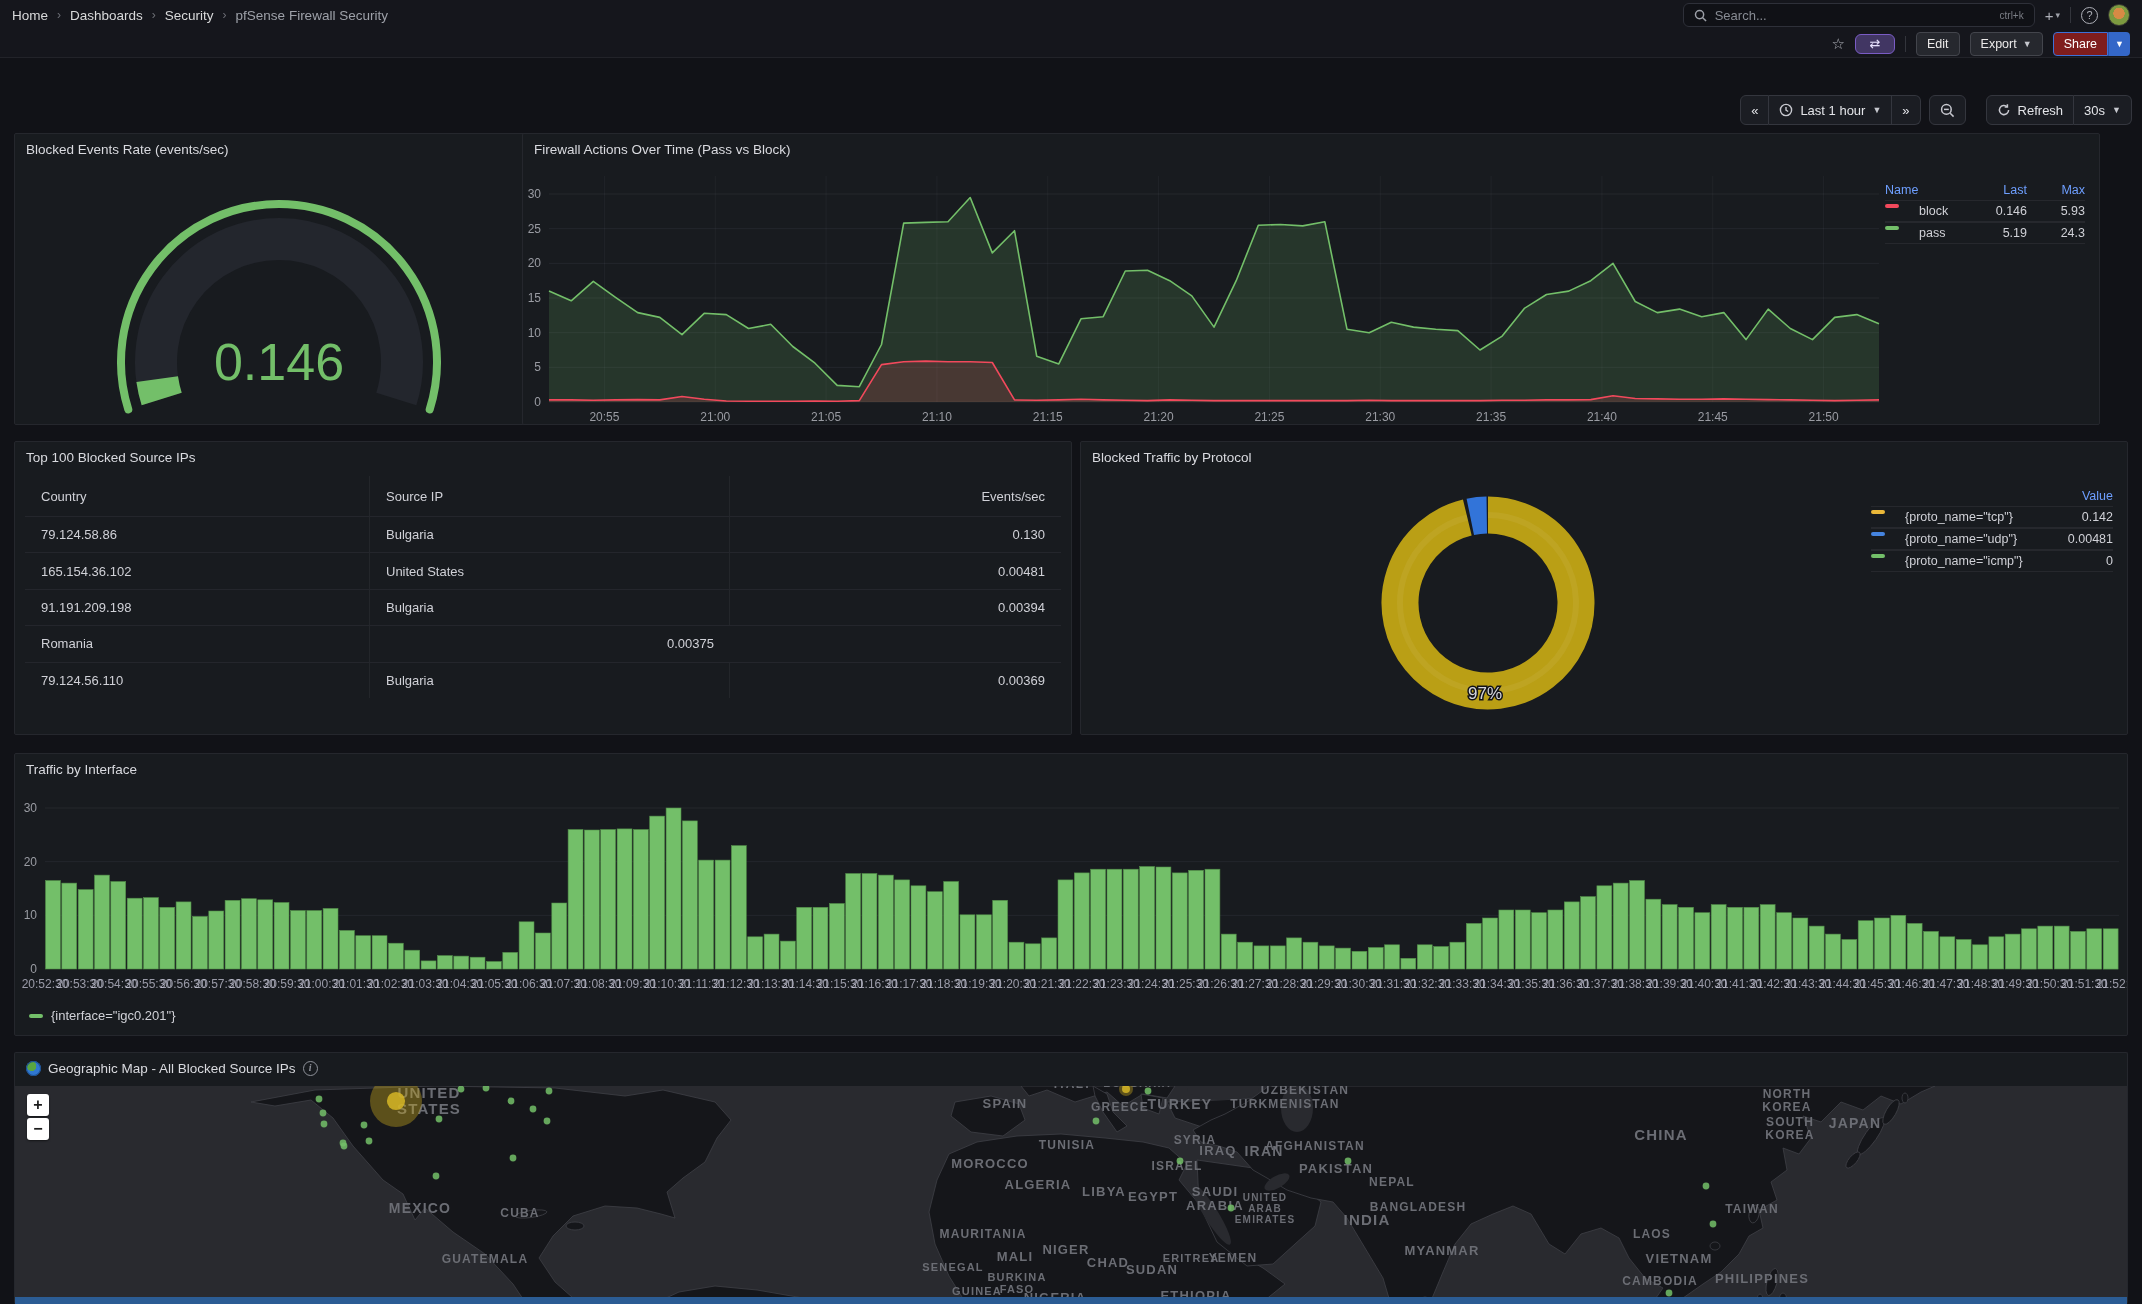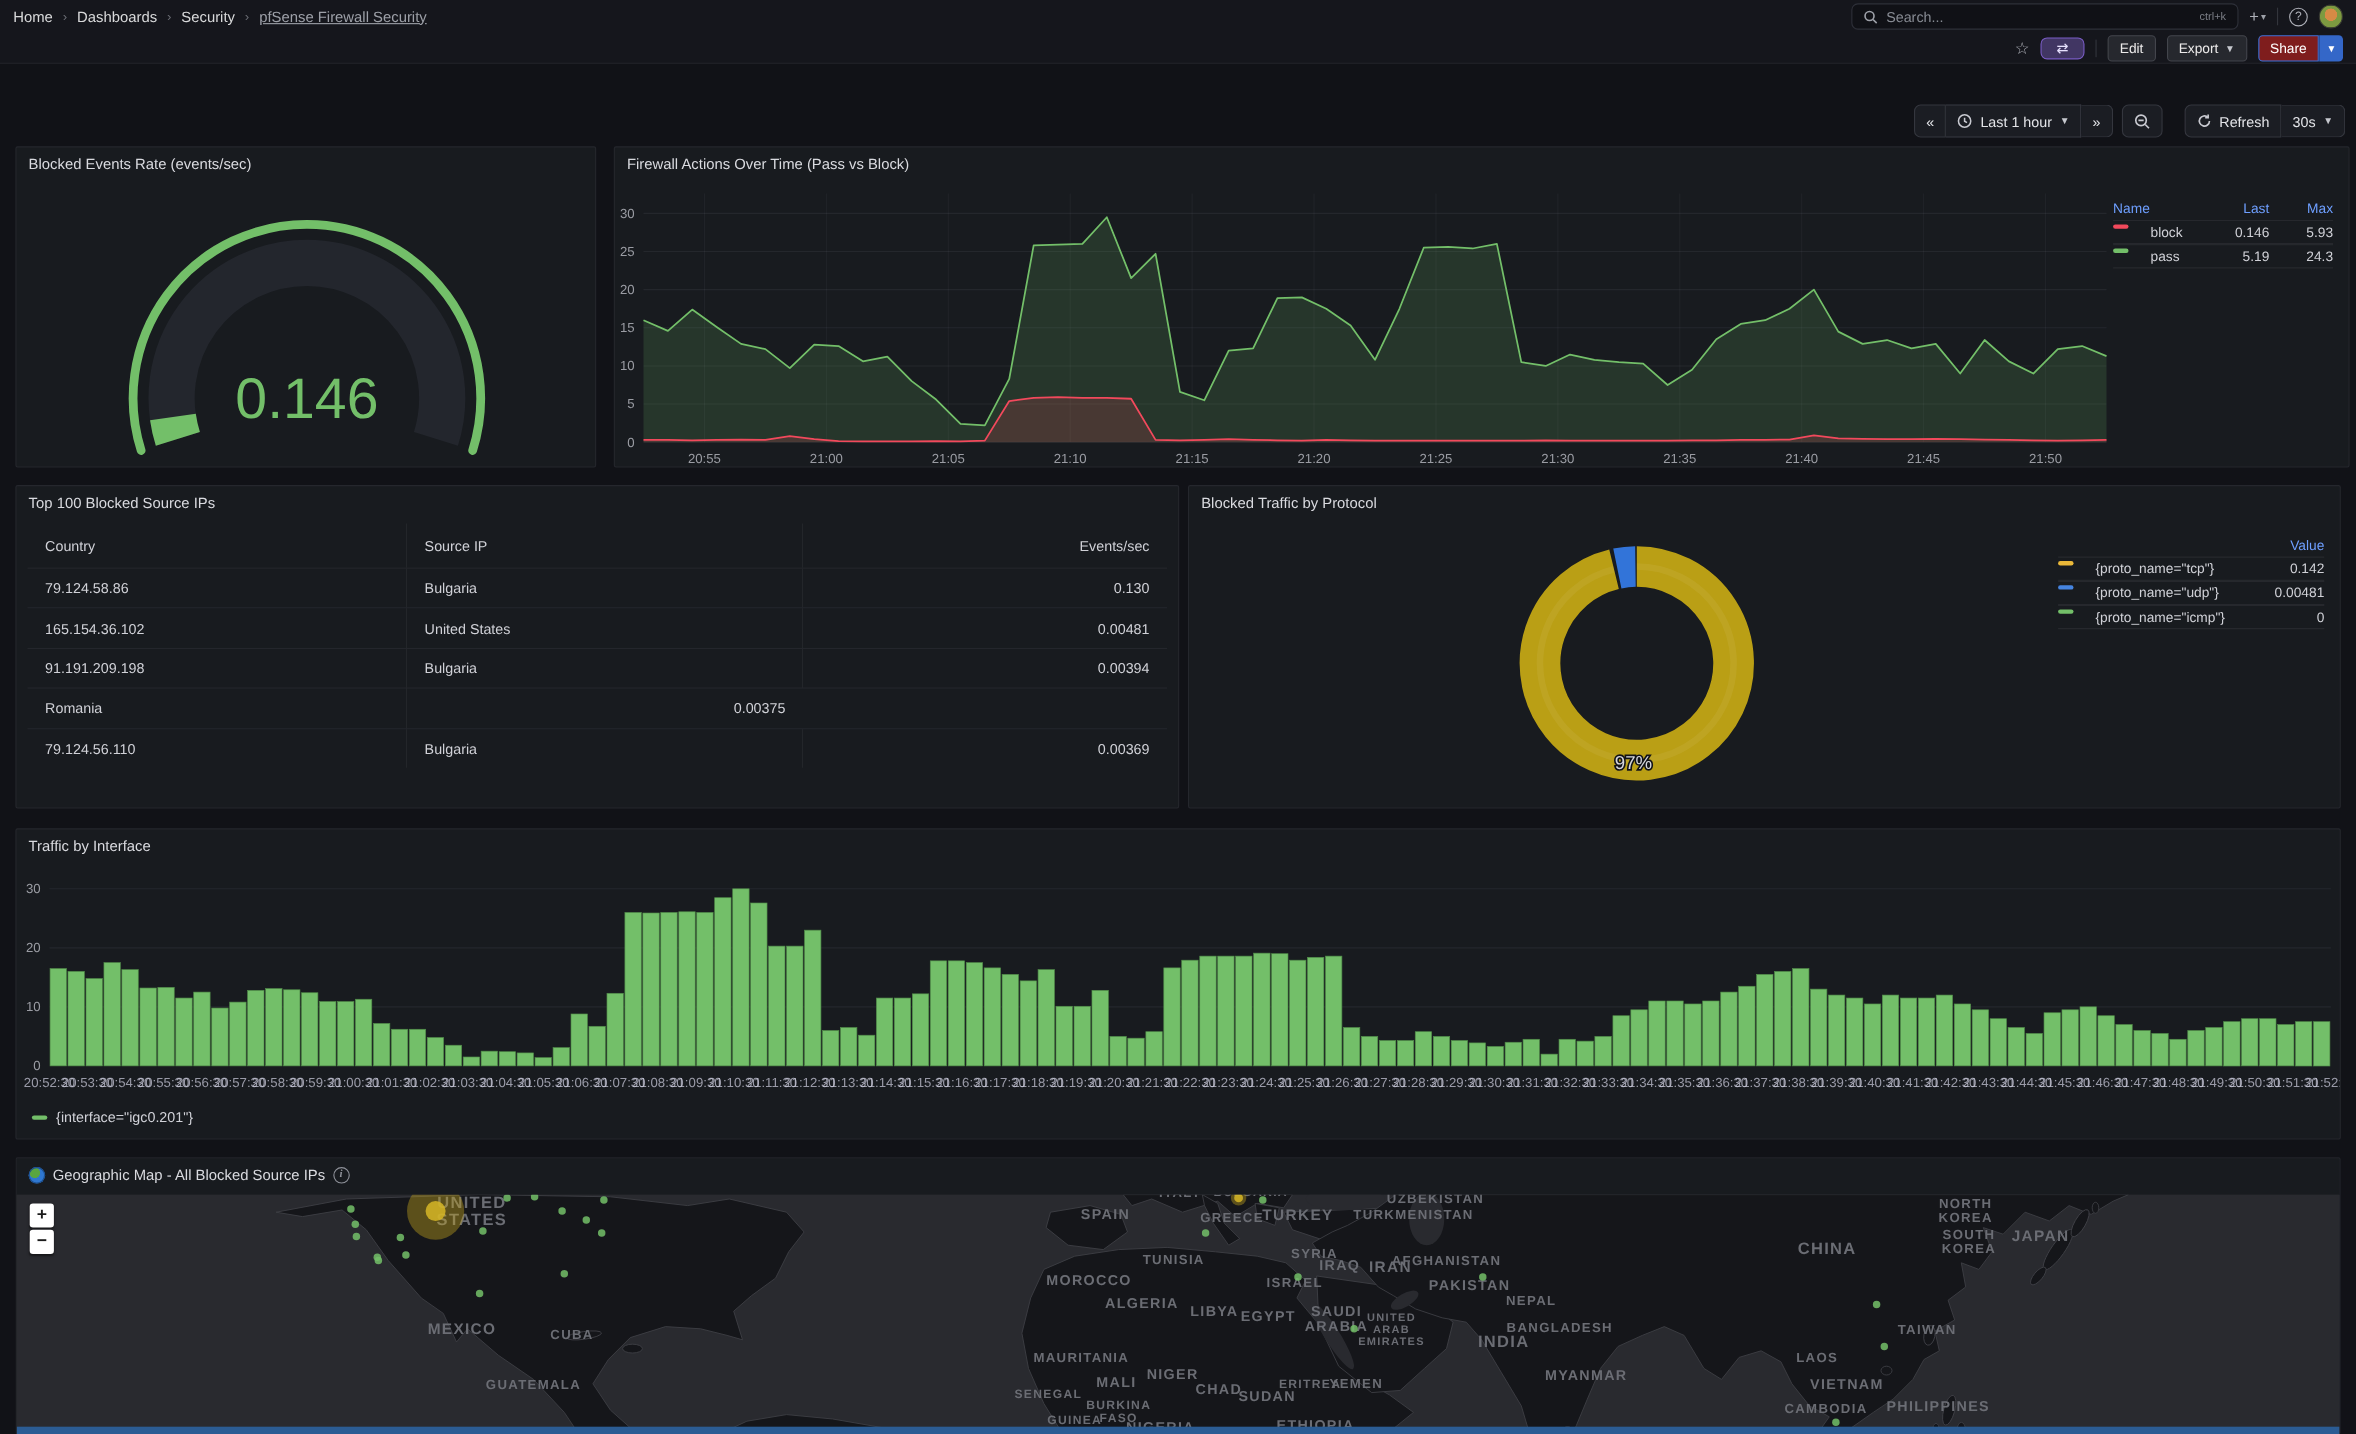--- a/index.html
+++ b/index.html
@@ -4,21 +4,21 @@
 <style>
   * { margin:0; padding:0; box-sizing:border-box; }
   html,body { background:#0e0f13; }
   body { font-family:"Liberation Sans","DejaVu Sans",sans-serif; color:#d8d9da; }
   .page { position:relative; width:2142px; height:1304px; background:#111217; overflow:hidden; }
 
   
   .topnav { height:30px; background:#15161c; display:flex; align-items:center; justify-content:space-between; padding:0 12px; }
   .crumbs { display:flex; align-items:center; gap:9px; font-size:13.5px; }
   .crumbs .item { color:#d8d9da; cursor:pointer; }
-  .crumbs .item.current { color:#9da0a8; cursor:default;text-decoration:underline; }
+  .crumbs .item.current { color:#9da0a8; cursor:default; }
   .crumbs .sep { color:#6c6e75; font-size:12px; }
   .nav-right { display:flex; align-items:center; gap:10px; }
   .searchbox { display:flex; align-items:center; gap:8px; width:352px; height:24px; background:#101116; border:1px solid #2e3039; border-radius:6px; padding:0 10px; font-size:13px; color:#878b93; }
   .searchbox .ph { flex:1; }
   .searchbox .kbd { color:#7b7e86; font-size:10px; }
   .icon-btn { display:flex; align-items:center; color:#aeb0b8; font-size:15px; gap:2px; cursor:pointer; }
   .vdiv { width:1px; height:16px; background:#33353c; }
   .avatar { width:22px; height:22px; border-radius:50%; background:radial-gradient(circle at 50% 42%, #d78a45 0 36%, #7d9a40 38% 100%); border:1px solid #3a3c33; position:relative; cursor:pointer; }
 
   .subnav { height:28px; background:#15161c; border-bottom:1px solid #222329; display:flex; align-items:center; justify-content:flex-end; gap:10px; padding:0 12px; }
@@ -172,21 +172,21 @@
           <span>Blocked Events Rate (events/sec)</span>
         </div>
       <svg id="gauge-viz" class="abs" style="left:12px;top:32px;" width="504" height="252" viewBox="0 0 504 252">
           <path d="M 101.31272178178014 243.51151632167515 A 158 158 0 1 1 402.68727821821983 243.51151632167515" stroke="#73BF69" stroke-width="8" fill="none" stroke-linecap="round"></path>
           <path d="M 134.6928150579681 232.9868133390256 A 123 123 0 1 1 369.3071849420319 232.9868133390256" stroke="#23262d" stroke-width="42" fill="none"></path>
           <path d="M 134.6928150579681 232.9868133390256 A 123 123 0 0 1 130.19702754478686 213.11829141808806" stroke="#73BF69" stroke-width="42" fill="none"></path>
           <text x="252" y="214" text-anchor="middle" class="gauge-value">0.146</text>
         </svg>
     </section>
 
-    <section class="panel" style="left:558px;top:75px;width:1578px;height:292px;">
+    <section class="panel" style="left:522px;top:75px;width:1578px;height:292px;">
       <div class="ptitle">
           <span>Firewall Actions Over Time (Pass vs Block)</span>
         </div>
       <svg id="fw-viz" class="abs" style="left:0;top:0;" width="1576" height="290" viewBox="0 0 1576 290">
           <line x1="26" x2="1356" y1="268" y2="268" stroke="rgba(204,204,220,0.07)"></line>
           <text x="18" y="272" text-anchor="end" fill="#9a9ca3" font-size="12">0</text>
           <line x1="26" x2="1356" y1="233.33333333333334" y2="233.33333333333334" stroke="rgba(204,204,220,0.07)"></line>
           <text x="18" y="237.33333333333334" text-anchor="end" fill="#9a9ca3" font-size="12">5</text>
           <line x1="26" x2="1356" y1="198.66666666666669" y2="198.66666666666669" stroke="rgba(204,204,220,0.07)"></line>
           <text x="18" y="202.66666666666669" text-anchor="end" fill="#9a9ca3" font-size="12">10</text>

